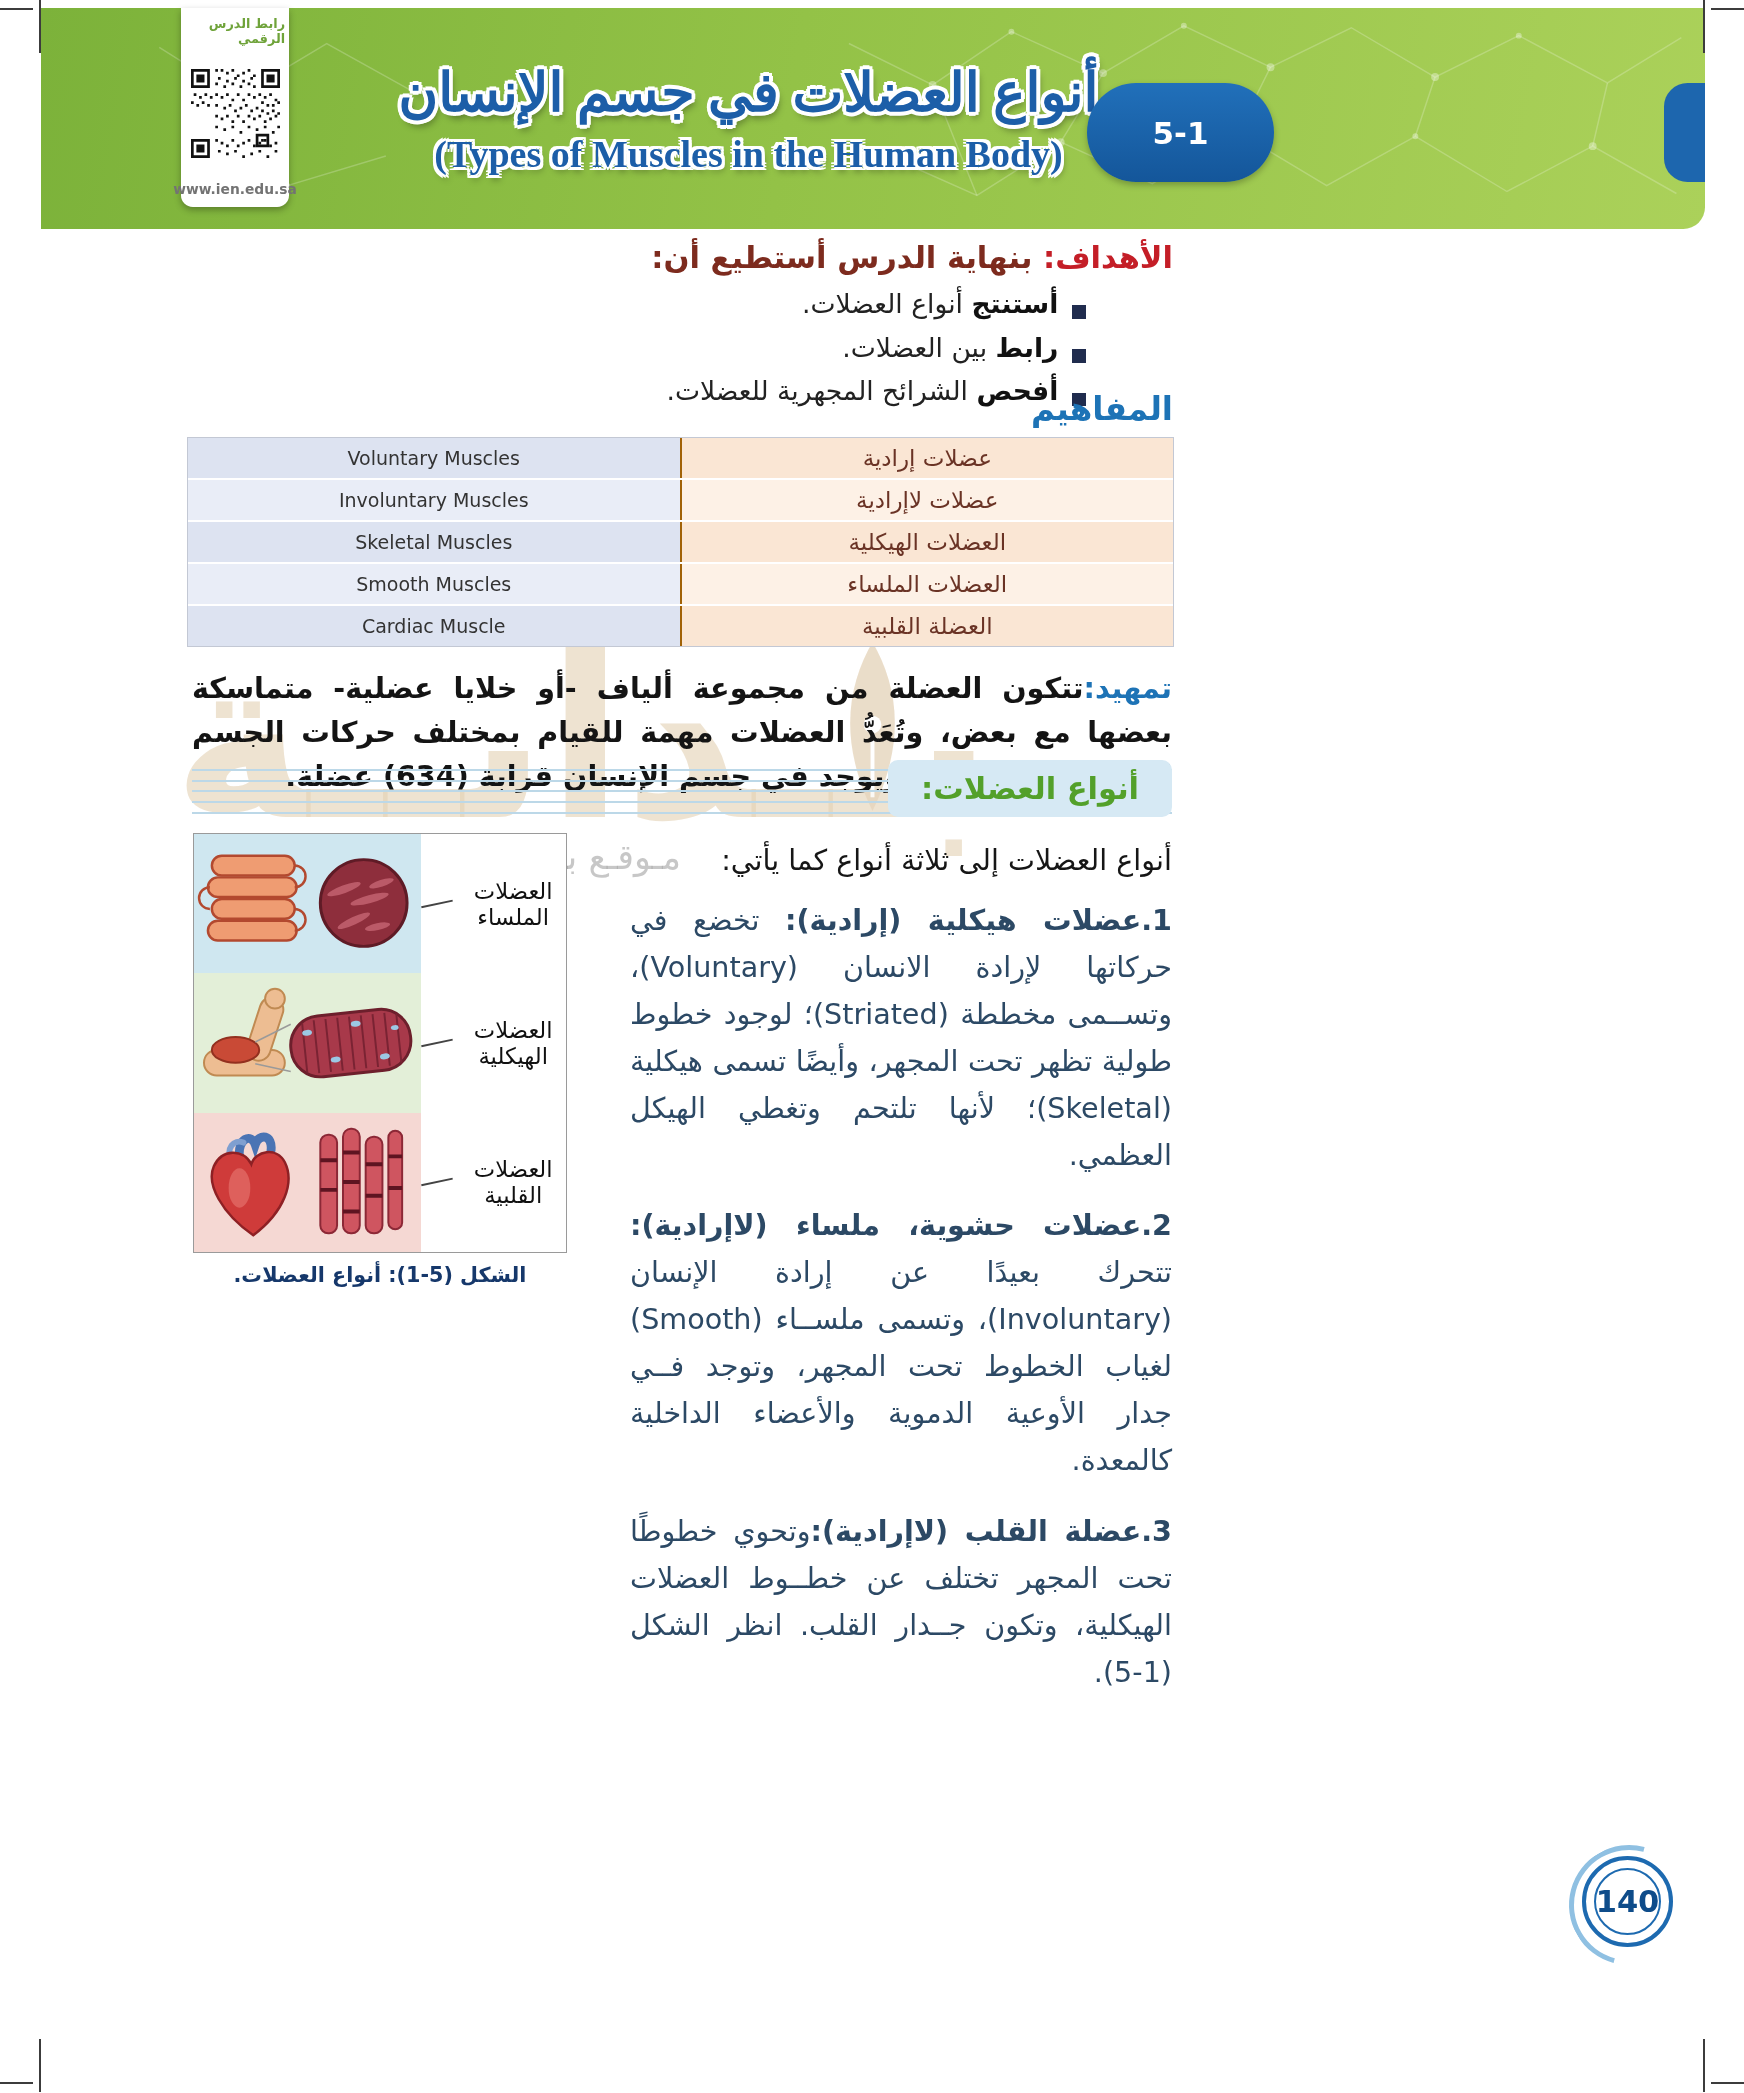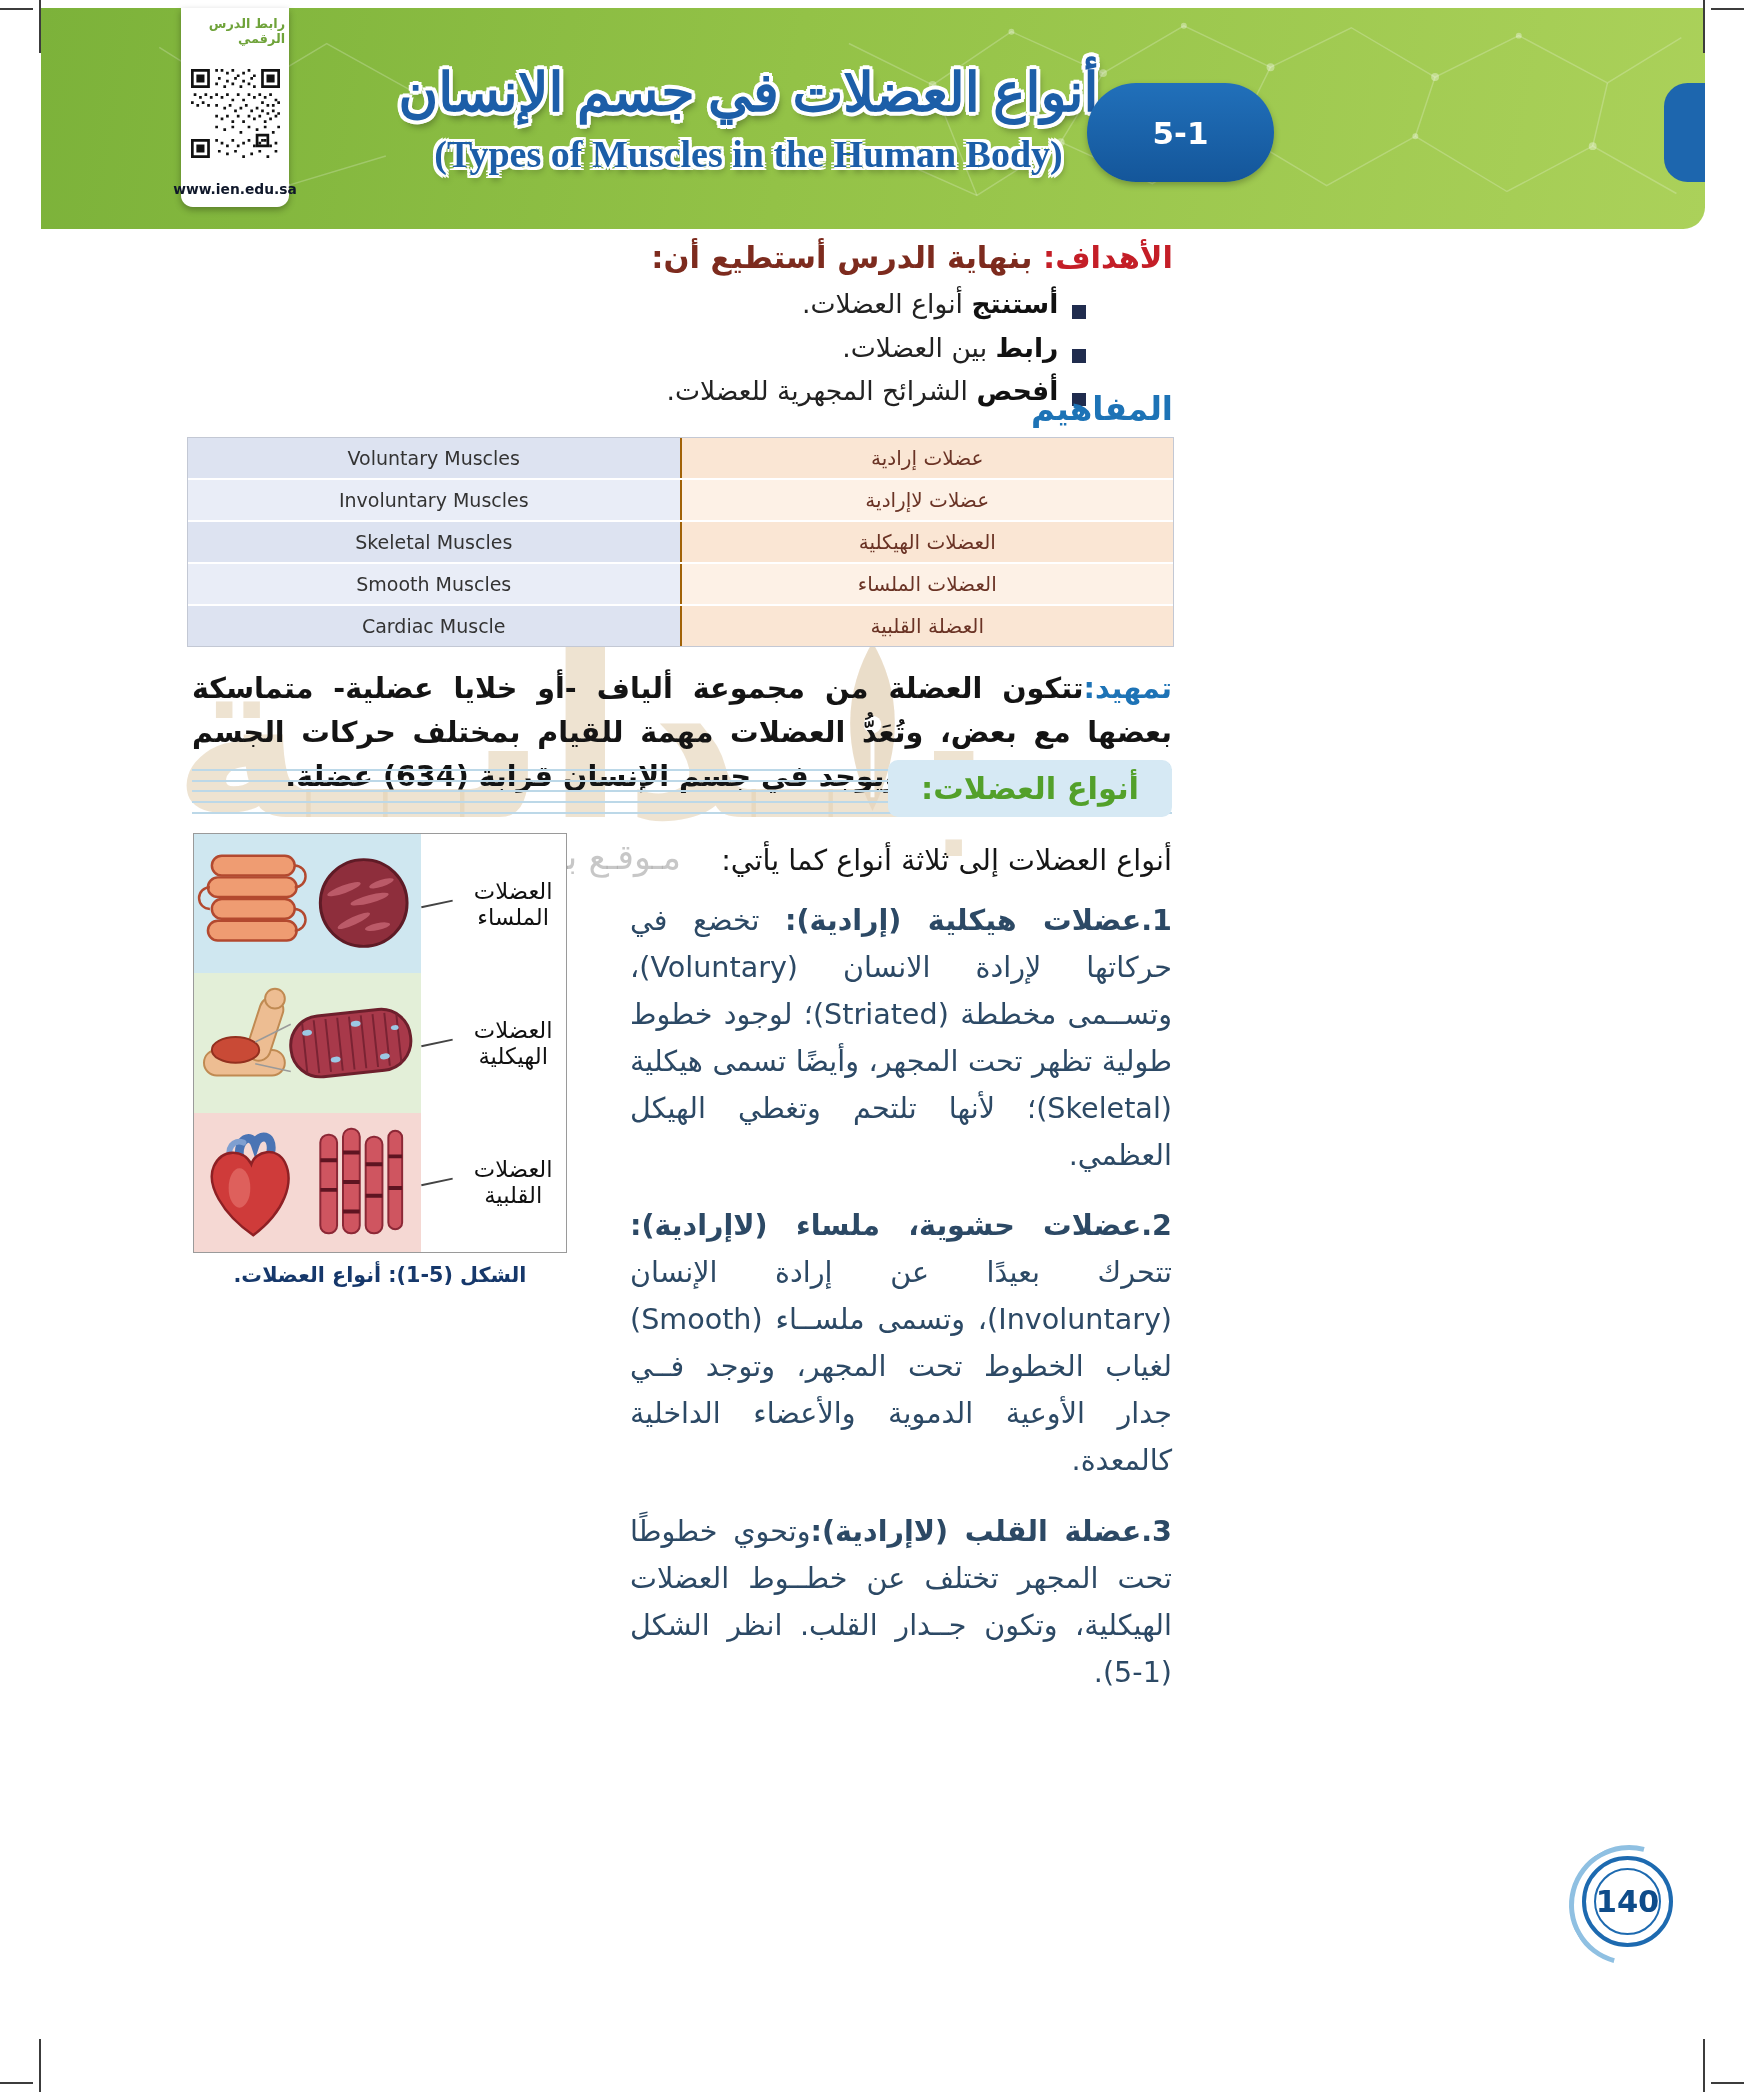--- a/index.html
+++ b/index.html
@@ -35,41 +35,41 @@
   .lesson-badge{position:absolute;left:1087px;top:83px;width:187px;height:99px;z-index:3;
         background:linear-gradient(180deg,#2170ba,#14569a);border-radius:49px;display:flex;
         align-items:center;justify-content:center;color:#fff;font-size:31px;font-weight:bold;
         box-shadow:0 3px 5.9px rgba(0,0,0,.25);direction:ltr;}
   .edge-tab{position:absolute;left:1664px;top:83px;width:41px;height:99px;background:#1d66ae;
         border-radius:23.6px 0 0 23.6px;z-index:3;}
   .qr-box{position:absolute;left:181px;top:7.9px;width:108px;height:199px;background:#fff;z-index:4;
         border-radius:0 0 11.8px 11.8px;box-shadow:0 3px 7.9px rgba(0,0,0,.3);display:flex;
         flex-direction:column;align-items:center;justify-content:space-between;padding:7.9px 3.9px 9.9px;box-sizing:border-box;}
   .qr-label{font-size:12.8px;color:#6fa33a;font-weight:bold;direction:rtl;}
-  .qr-url{font-size:13.8px;color:#0f172a;font-weight:bold;}
+  .qr-url{font-size:13.8px;color:#737373;font-weight:bold;}
 
   
   .objectives{position:absolute;right:572px;top:240px;width:630px;direction:rtl;text-align:right;z-index:2;}
   .obj-heading{font-size:30.5px;}
   .obj-head{color:#c41e27;font-weight:bold;}
   .obj-sub{color:#7d2b1e;font-weight:bold;}
   .obj-items{padding-right:87px;}
   .obj-item{display:flex;align-items:flex-end;gap:13.8px;margin-top:12.8px;font-size:26.6px;color:#222;}
   .bullet-square{width:13.8px;height:13.8px;background:#202c4e;flex:0 0 auto;}
   .obj-verb{font-weight:bold;color:#111;}
 
   
   .concepts-heading{position:absolute;right:572px;top:390px;font-size:32.5px;font-weight:bold;
         color:#1d73b6;direction:rtl;z-index:2;}
   .concepts-table{position:absolute;left:187px;top:437px;width:985px;border:1px solid #c3c8d4;z-index:2;}
   .t-row{display:flex;height:40px;}
   .t-row + .t-row{border-top:2px solid #fff;}
   .cell{flex:1;display:flex;align-items:center;justify-content:center;}
   .cell.en{border-right:2px solid #a16207;font-size:19px;color:#333;}
-  .cell.ar{font-size:20px;color:#6a3325;direction:rtl;}
+  .cell.ar{font-size:23px;color:#6a3325;direction:rtl;}
   .t-row:nth-child(odd) .cell.en{background:#dde3f1;}
   .t-row:nth-child(even) .cell.en{background:#e9edf7;}
   .t-row:nth-child(odd) .cell.ar{background:#fae6d4;}
   .t-row:nth-child(even) .cell.ar{background:#fdf1e6;}
 
   
   .intro{position:absolute;left:192px;top:666px;width:980px;direction:rtl;text-align:justify;
         font-size:28.6px;line-height:44px;color:#141414;font-weight:bold;z-index:2;}
   .intro-label{color:#1d73b6;}
 

